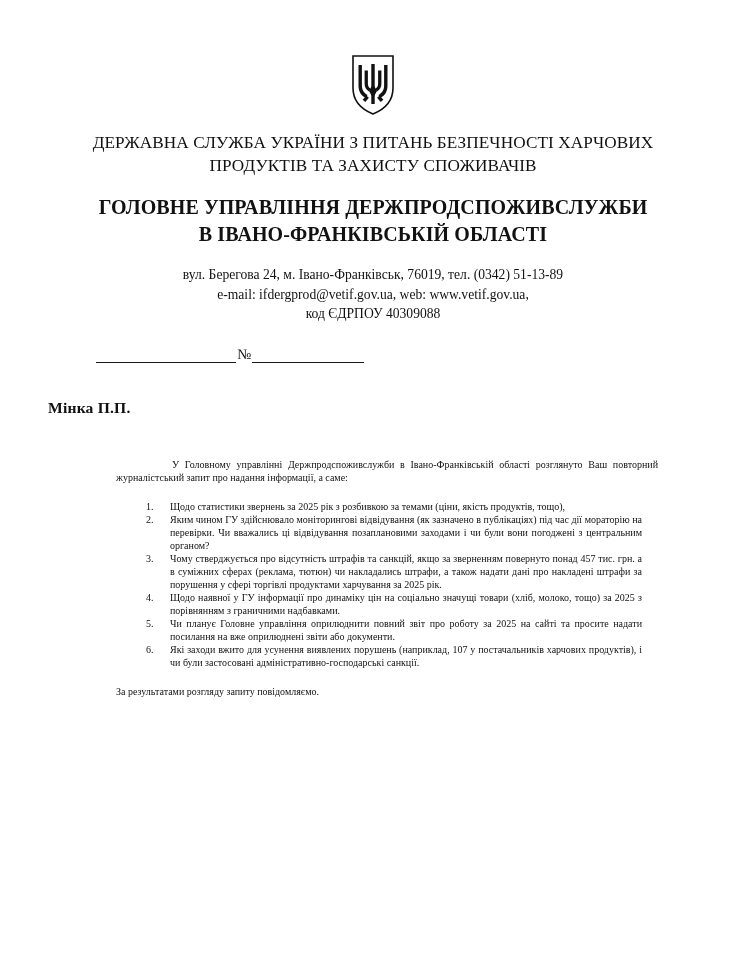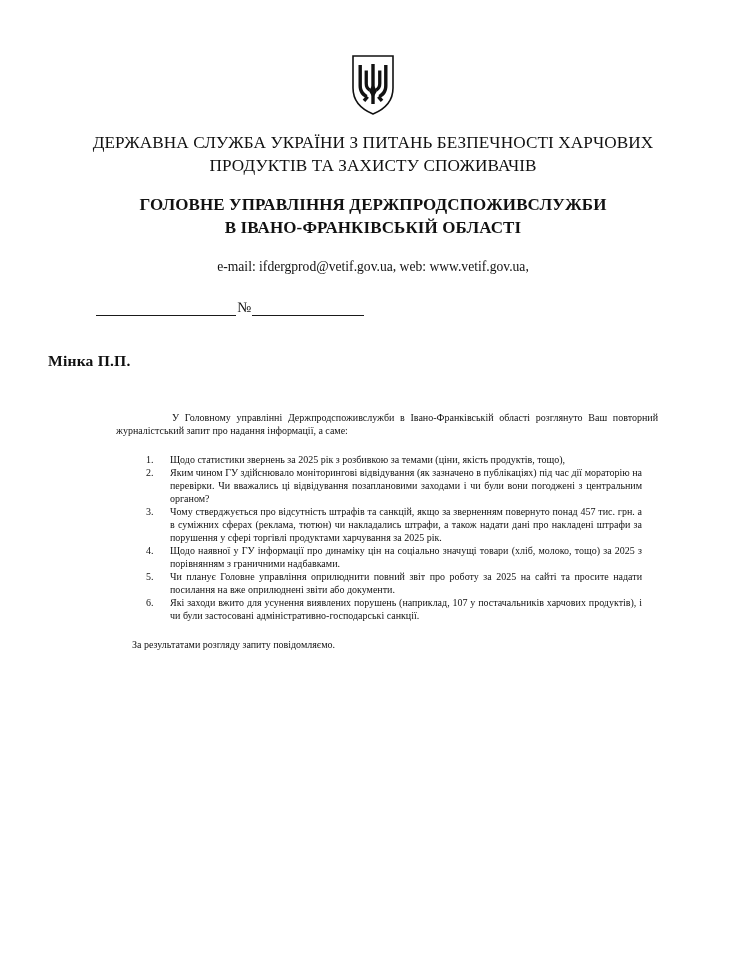--- a/index.html
+++ b/index.html
@@ -48,21 +48,21 @@
   }
   .org-name {
     font-size: 17.2px;
     line-height: 1.32;
     letter-spacing: 0.1px;
     font-weight: 400;
     margin: 0;
   }
   .dept-name {
     margin: 17px 0 0 0;
-    font-size: 17px;
+    font-size: 20px;
     line-height: 1.34;
     font-weight: 700;
     letter-spacing: 0.1px;
   }
 
   .contacts {
     margin: 17px 0 0 0;
     text-align: center;
     font-size: 13.6px;
     line-height: 1.44;
@@ -154,21 +154,21 @@
   ol.questions > li::before {
     content: counter(q) ".";
     position: absolute;
     left: 14px;
     top: 0;
     width: 20px;
     text-align: left;
     font-variant-numeric: lining-nums;
   }
   .closing {
-    margin: 16px;
+    margin: 0;
     text-align: left;
   }
 </style>
 </head>
 <body>
 
 <div class="page">
 
   <div class="emblem-wrap">
     <svg class="emblem" viewBox="0 0 44 62" aria-hidden="true">
@@ -197,21 +197,23 @@
   <div class="header">
     <div class="org-name">
       <div>ДЕРЖАВНА СЛУЖБА УКРАЇНИ З ПИТАНЬ БЕЗПЕЧНОСТІ ХАРЧОВИХ</div>
       <div>ПРОДУКТІВ ТА ЗАХИСТУ СПОЖИВАЧІВ</div>
     </div>
     <div class="dept-name">
       <div>ГОЛОВНЕ УПРАВЛІННЯ ДЕРЖПРОДСПОЖИВСЛУЖБИ</div>
       <div>В ІВАНО-ФРАНКІВСЬКІЙ ОБЛАСТІ</div>
     </div>
     <div class="contacts">
+      <div>вул. Берегова 24, м. Івано-Франківськ, 76019, тел. (0342) 51-13-89</div>
       <div>e-mail: ifdergprod@vetif.gov.ua, web: www.vetif.gov.ua,</div>
+      <div>код ЄДРПОУ 40309088</div>
     </div>
   </div>
 
   <div class="reflines">
     <div class="ref-left">
       <span class="rule w140"></span>
       <span class="no-label">№</span>
       <span class="rule w112"></span>
     </div>
   </div>

